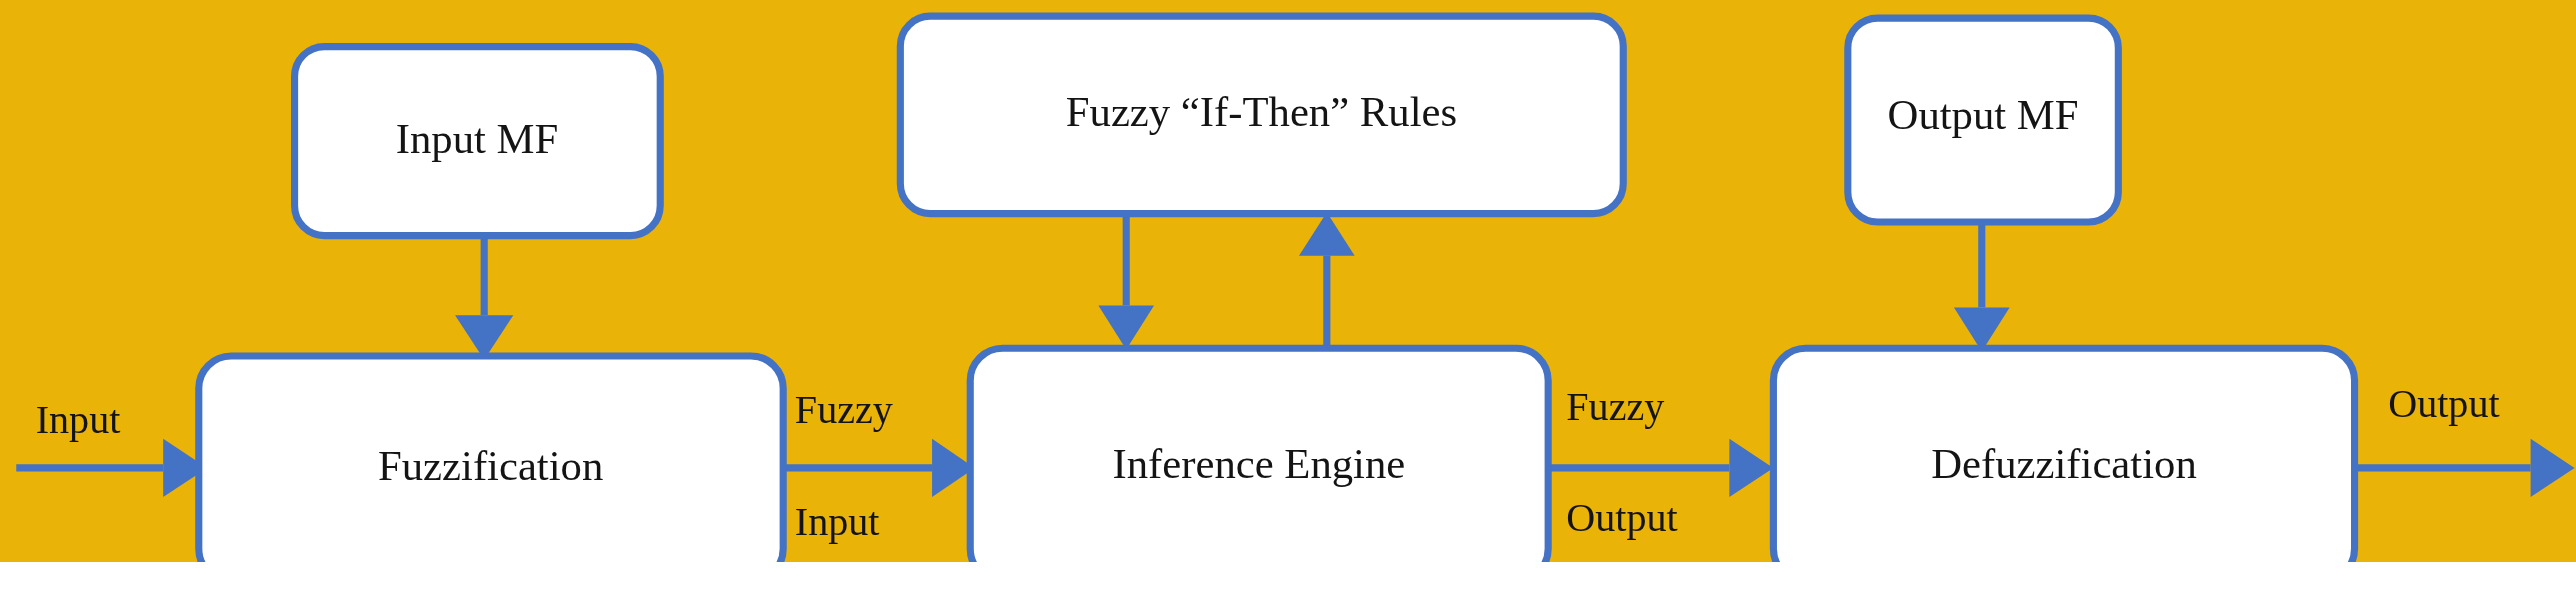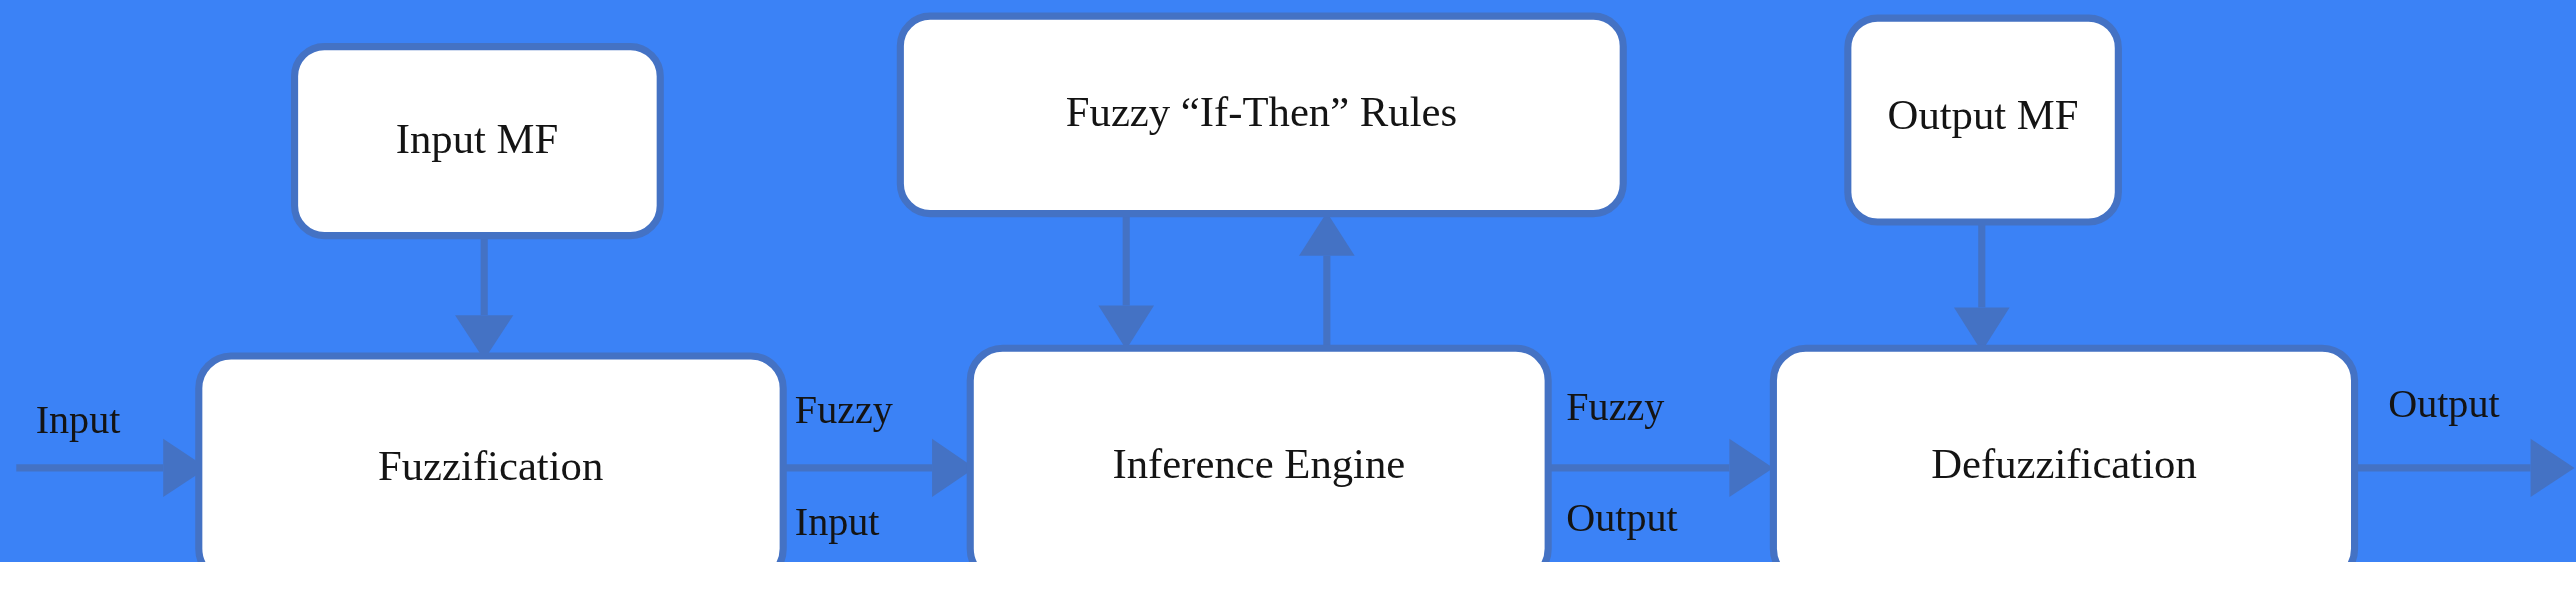--- a/index.html
+++ b/index.html
@@ -4,21 +4,21 @@
 <style>
   html, body {
     margin: 0;
     padding: 0;
     background: #ffffff;
   }
   #diagram-root {
     position: relative;
     width: 2576px;
     height: 562px;
-    background: #3b82f6;
+    background: #eab308;
     font-family: "Liberation Serif", "DejaVu Serif", serif;
     overflow: hidden;
   }
   svg.canvas {
     position: absolute;
     top: 0;
     left: 0;
     width: 2576px;
     height: 598px;
   }

